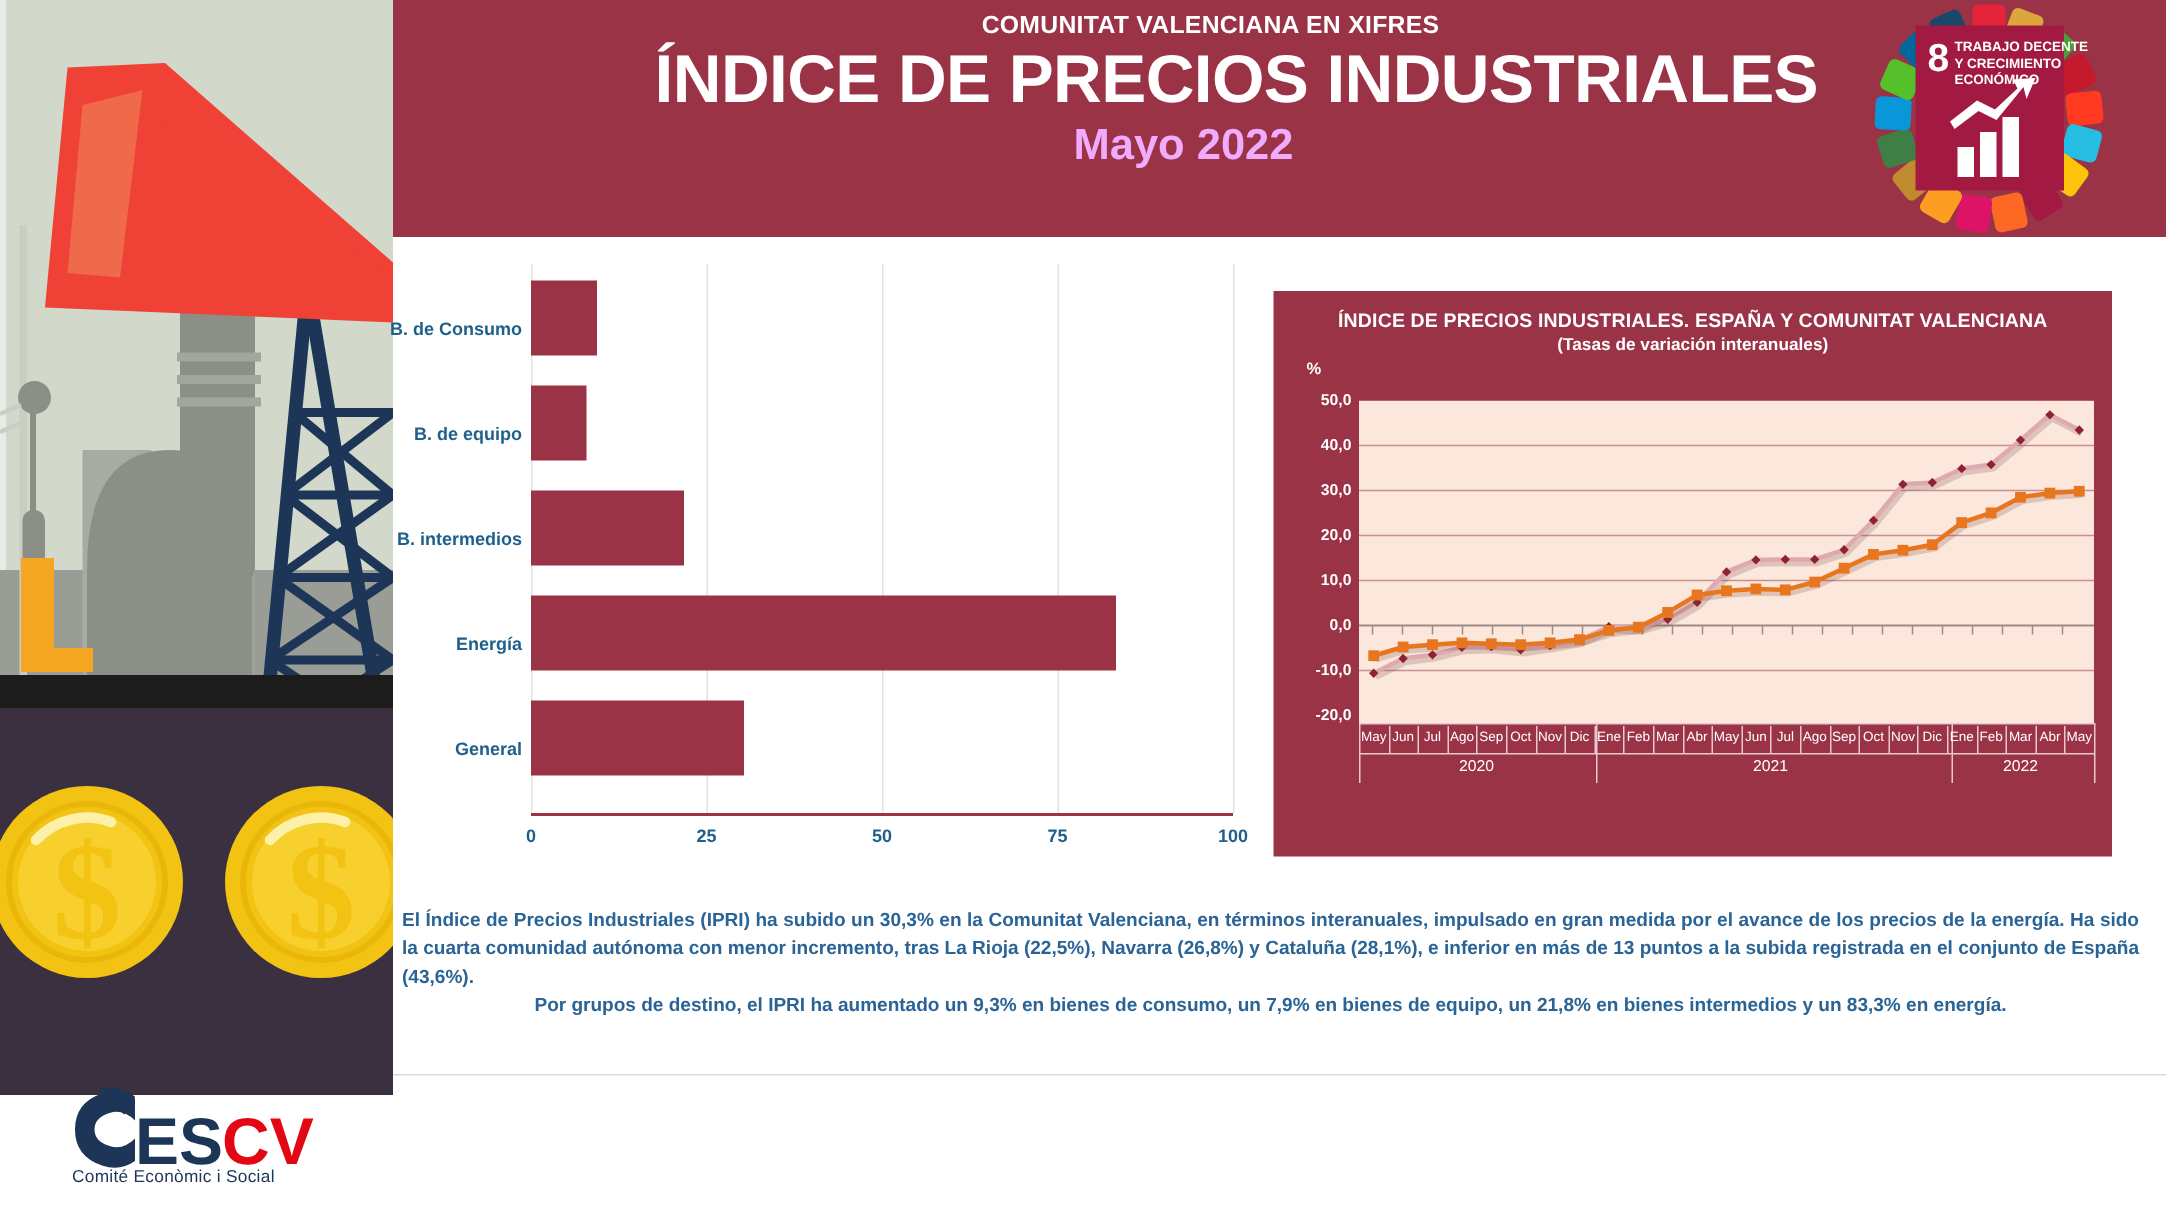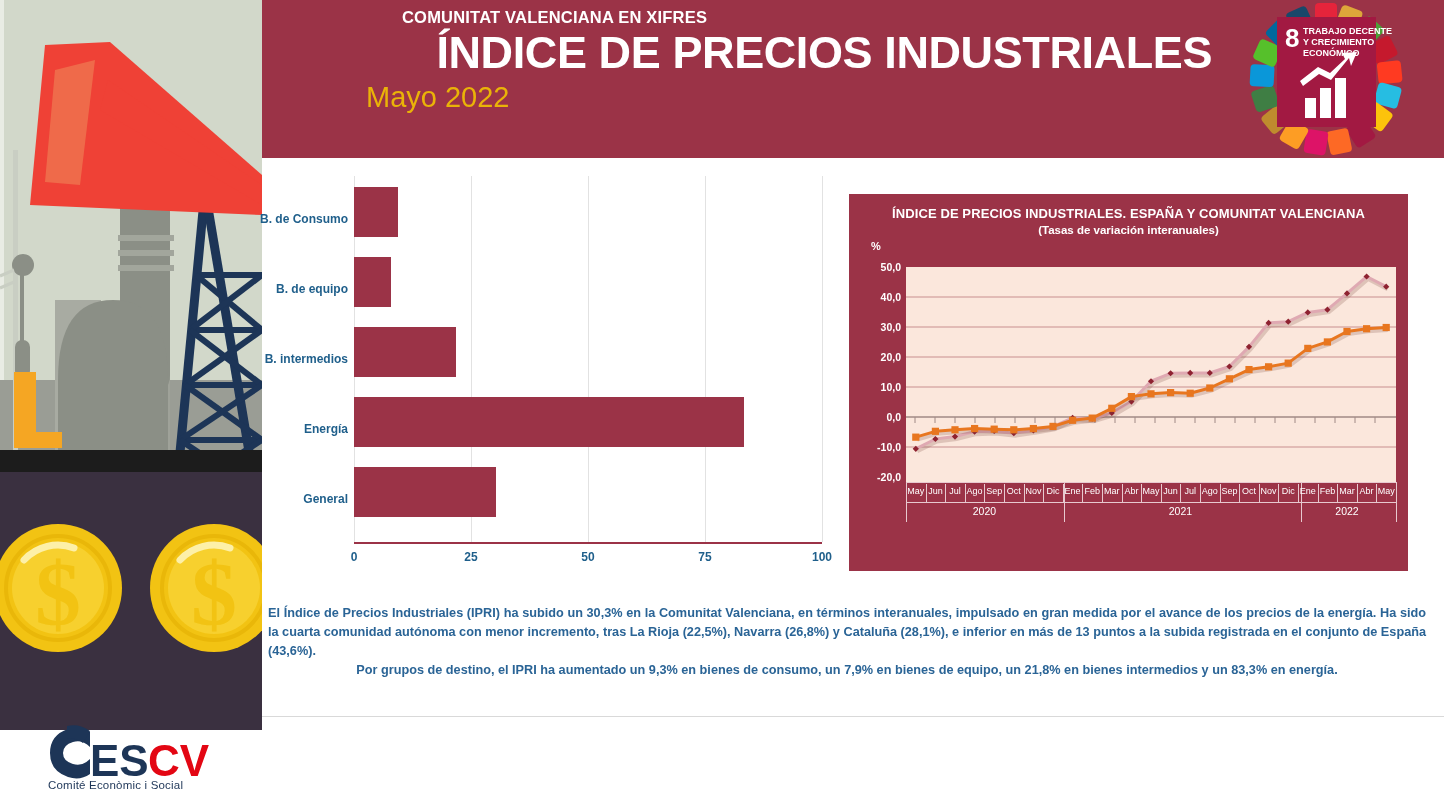--- a/index.html
+++ b/index.html
@@ -34,38 +34,38 @@
   #header-text {
     position: absolute; left: 0; top: 0;
     width: 950px; padding-left: 104px; padding-top: 8px;
     text-align: right;
   }
   #kicker {
     color: #ffffff;
     font-size: 16.5px;
     font-weight: bold;
     letter-spacing: .2px;
-    text-align: left;
+    text-align: center;
     margin-bottom: 2px;
     margin-left: 36px;
   }
   #main-title {
     color: #ffffff;
     font-size: 45px;
     font-weight: bold;
     line-height: 1.06;
     letter-spacing: -0.4px;
     text-align: right;
     white-space: nowrap;
   }
   #subtitle {
-    color: #eab308;
+    color: #f0abfc;
     font-size: 29px;
-    font-weight: normal;
-    text-align: left;
+    font-weight: bold;
+    text-align: center;
     margin-top: 4px;
   }
 
   
   #sdg-badge {
     position: absolute; right: 30px; top: 0;
     width: 175px; height: 158px;
   }
 
   

